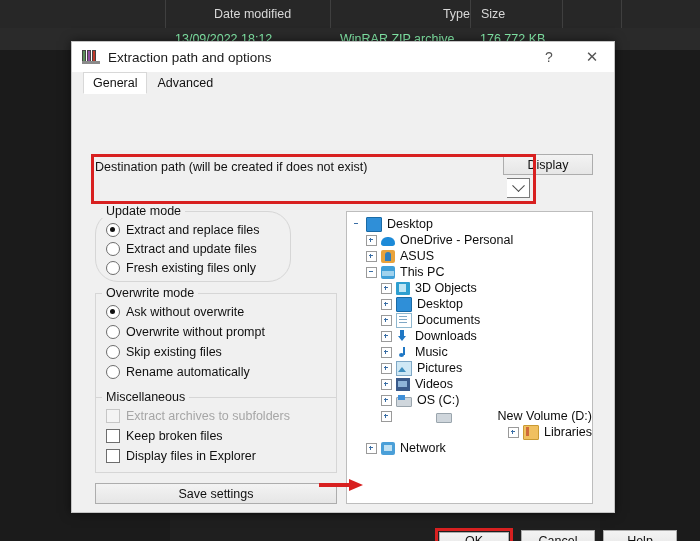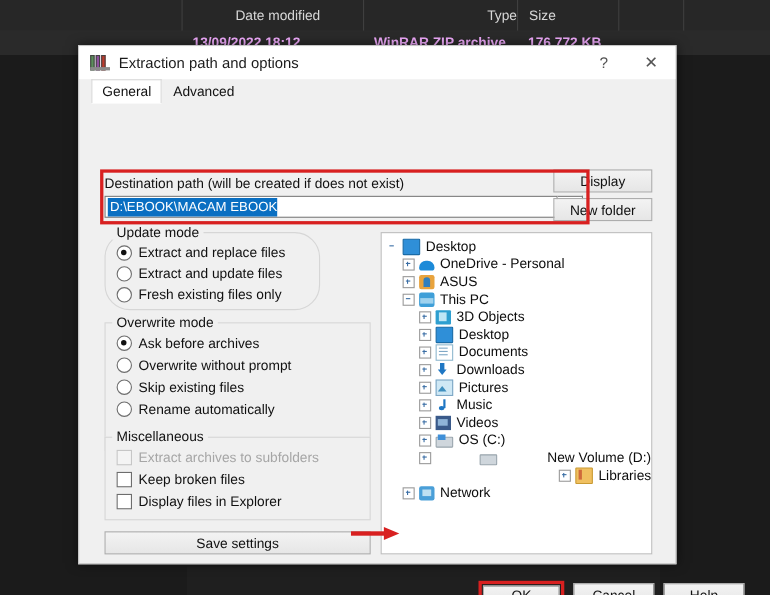--- a/index.html
+++ b/index.html
@@ -25,21 +25,21 @@
   .bg-col.c1{left:165px;width:165px;padding-left:48px;}
   .bg-col.c2{left:330px;width:140px;text-align:right;}
   .bg-col.c3{left:470px;width:92px;}
   .bg-col.c4{left:562px;width:60px;border-right:1px solid #3f3f3f;}
   .bg-row{
     position:absolute;left:0;top:28px;width:700px;height:22px;
     background:#2a2a2a;
   }
   .bg-cell{
     position:absolute;top:0;height:22px;line-height:22px;
-    color:#f0abfc;font-size:12.5px;padding-left:10px;box-sizing:border-box;font-weight:bold;
+    color:#86efac;font-size:12.5px;padding-left:10px;box-sizing:border-box;
   }
   .bg-cell.c1{left:165px;width:165px;}
   .bg-cell.c2{left:330px;width:140px;}
   .bg-cell.c3{left:470px;width:92px;}
   .bg-strip{
     position:absolute;left:0;top:50px;width:700px;height:491px;background:#1b1b1b;
   }
   .bg-soft{
     position:absolute;left:170px;top:515px;width:430px;height:26px;
     background:#222;opacity:.55;
@@ -232,29 +232,25 @@
     </div>
 
     <div class="tabs">
       <div class="tab active">General</div>
       <div class="tab">Advanced</div>
     </div>
 
     <div class="body">
 
       <div class="dest-label">Destination path (will be created if does not exist)</div>
-      <div class="dest-input">
-        <span class="sel">D:\EBOOK\MACAM EBOOK</span>
-      </div>
       <div class="dest-arrow">
         <span class="chev"></span>
       </div>
 
       <div class="btn btn-display">Display</div>
-      <div class="btn btn-newfolder">New folder</div>
 
       <div class="group g-update">
         <div class="group-title">Update mode</div>
         <div class="opt" style="top:11px">
           <span class="radio on"></span>
           <span>Extract and replace files</span>
         </div>
         <div class="opt" style="top:30px">
           <span class="radio"></span>
           <span>Extract and update files</span>
@@ -262,21 +258,21 @@
         <div class="opt" style="top:49px">
           <span class="radio"></span>
           <span>Fresh existing files only</span>
         </div>
       </div>
 
       <div class="group g-overwrite">
         <div class="group-title">Overwrite mode</div>
         <div class="opt" style="top:11px">
           <span class="radio on"></span>
-          <span>Ask before archives</span>
+          <span>Ask without overwrite</span>
         </div>
         <div class="opt" style="top:31px">
           <span class="radio"></span>
           <span>Overwrite without prompt</span>
         </div>
         <div class="opt" style="top:51px">
           <span class="radio"></span>
           <span>Skip existing files</span>
         </div>
         <div class="opt" style="top:71px">
@@ -340,27 +336,27 @@
               <span class="ico ico-doc"></span>
               <span>Documents</span>
             </div>
             <div class="tnode" style="padding-left: 30px;">
               <span class="exp plus"></span>
               <span class="ico ico-dl"></span>
               <span>Downloads</span>
             </div>
             <div class="tnode" style="padding-left: 30px;">
               <span class="exp plus"></span>
+              <span class="ico ico-music"></span>
+              <span>Music</span>
+            </div>
+            <div class="tnode" style="padding-left: 30px;">
+              <span class="exp plus"></span>
               <span class="ico ico-pic"></span>
               <span>Pictures</span>
-            </div>
-            <div class="tnode" style="padding-left: 30px;">
-              <span class="exp plus"></span>
-              <span class="ico ico-music"></span>
-              <span>Music</span>
             </div>
             <div class="tnode" style="padding-left: 30px;">
               <span class="exp plus"></span>
               <span class="ico ico-vid"></span>
               <span>Videos</span>
             </div>
             <div class="tnode" style="padding-left: 30px;">
               <span class="exp plus"></span>
               <span class="ico ico-drive os"></span>
               <span>OS (C:)</span>

